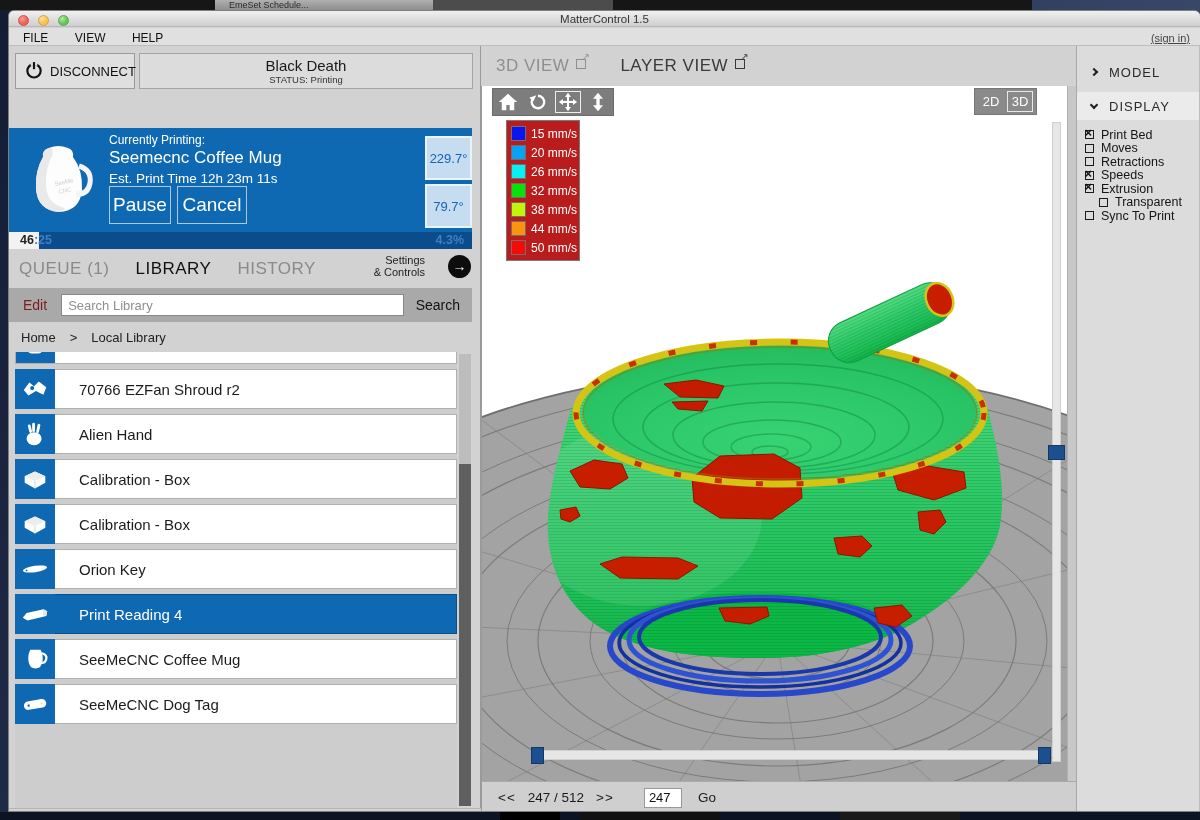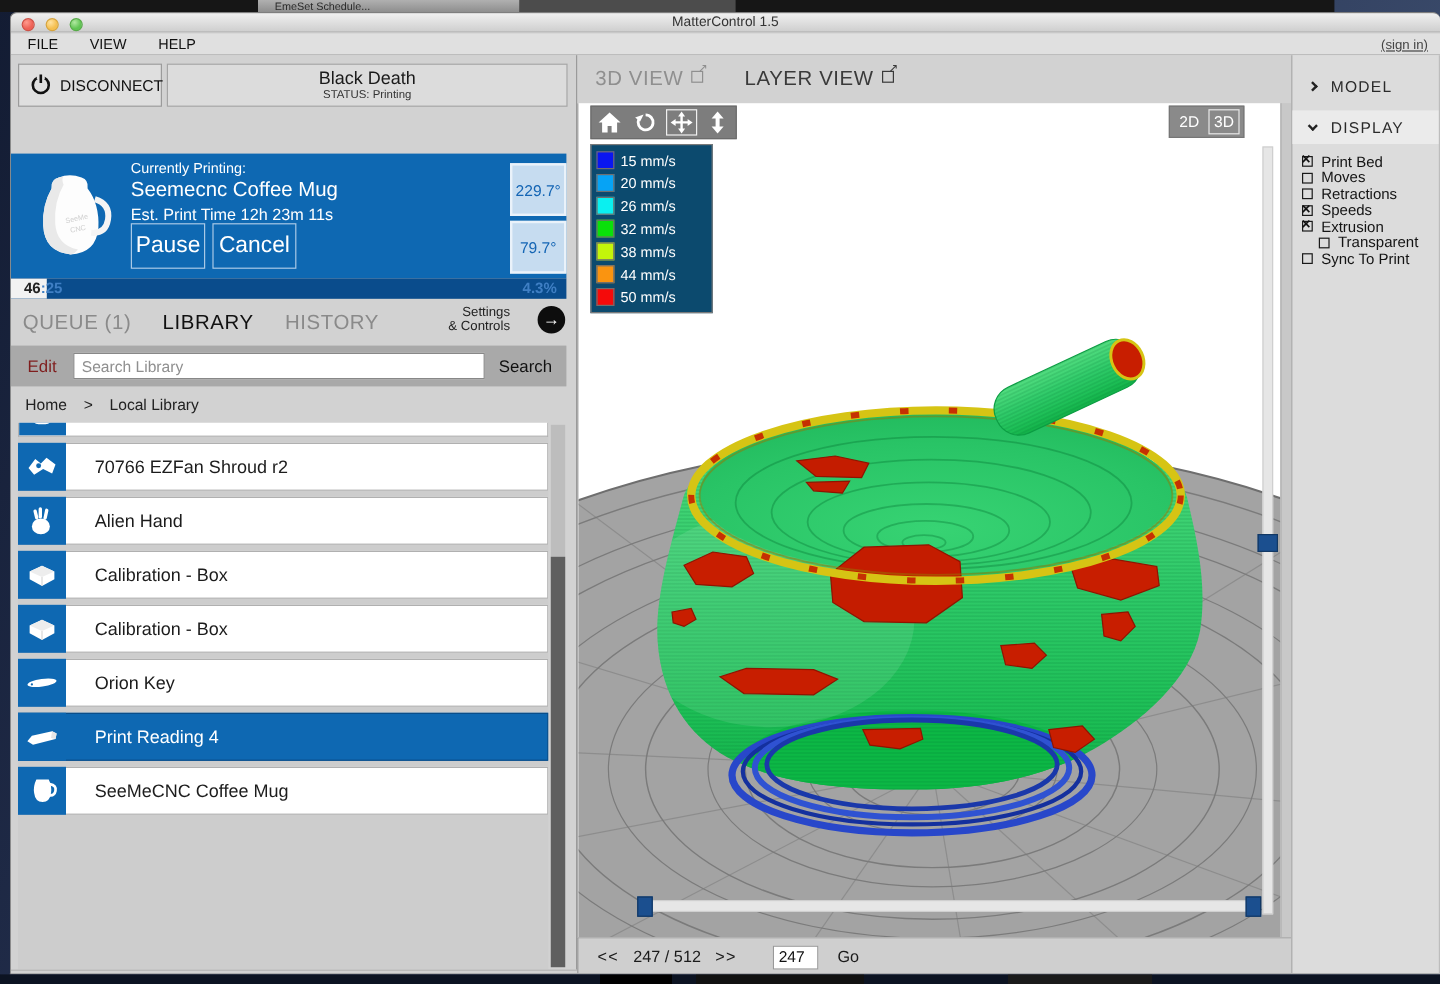--- a/index.html
+++ b/index.html
@@ -1,20 +1,20 @@
 <!DOCTYPE html>
 <html><head>
 <meta charset="utf-8">
 <style>
   html,body{margin:0;padding:0;background:#0b1220;}
   *{box-sizing:border-box;font-family:"Liberation Sans",sans-serif;}
   #desktop{position:relative;width:1200px;height:820px;overflow:hidden;
     background:linear-gradient(120deg,#131c33 0%,#24304f 40%,#3a4a6a 75%,#55627f 100%);}
   
-  #top-strip{position:absolute;left:0;top:0;width:1112px;height:10px;background:#161616;}
+  #top-strip{position:absolute;left:0;top:0;width:1032px;height:10px;background:#161616;}
   #bg-tab{position:absolute;left:215px;top:0;width:218px;height:10px;background:linear-gradient(#b0b0b0,#8e8e8e);
     color:#2a2a2a;font-size:9px;line-height:10px;padding-left:14px;overflow:hidden;white-space:nowrap;}
   #bg-tab2{position:absolute;left:433px;top:0;width:180px;height:10px;background:#4c4c4c;}
   #bottom-strip{position:absolute;left:0;top:812px;width:1200px;height:8px;background:#0c1322;}
   #bottom-strip .blk{position:absolute;top:0;height:8px;background:#000;}
 
   
   #win{position:absolute;left:8px;top:10px;width:1192px;height:802px;background:#d2d2d2;
     border:1px solid #7e7e7e;border-right:none;border-radius:6px 6px 0 0;overflow:hidden;}
   #titlebar{position:absolute;left:0;top:0;width:100%;height:16px;
@@ -101,21 +101,21 @@
   .ext::after{content:"\2197";position:absolute;right:-5px;top:-9px;font-size:10px;}
 
   #viewport{position:absolute;left:472px;top:40px;width:586px;height:695px;background:#fff;border-left:1px solid #9a9a9a;overflow:hidden;}
   #scene{position:absolute;left:0;top:0;width:586px;height:695px;}
   #gl-toolbar{position:absolute;left:10px;top:2px;height:28px;background:#7d7d7d;border:1px solid #6b6b6b;display:flex;z-index:3;}
   .tool-cell{width:30px;height:26px;display:flex;align-items:center;justify-content:center;cursor:pointer;}
   .tool-cell.selected{outline:1px solid #efefef;outline-offset:-3px;}
   #btn-2d3d{position:absolute;left:492px;top:2px;height:27px;background:#8a8a8a;border:1px solid #767676;display:flex;align-items:center;padding:0 3px;gap:3px;z-index:3;}
   .dim-btn{width:26px;height:21px;color:#fff;font-size:13px;display:flex;align-items:center;justify-content:center;cursor:pointer;}
   .dim-btn.selected{border:1px solid #e8e8e8;}
-  #speed-legend{position:absolute;left:10px;top:34px;width:102px;background:#0c4a6e;border:1px solid #7a7a7a;padding:3px 4px;z-index:3;}
+  #speed-legend{position:absolute;left:24px;top:34px;width:74px;background:#b91c1c;border:1px solid #7a7a7a;padding:3px 4px;z-index:3;}
   .legend-row{display:flex;align-items:center;gap:5px;height:19px;}
   .legend-swatch{width:15px;height:15px;border:1px solid #6f6f6f;flex:none;}
   .legend-label{color:#fff;font-size:12px;white-space:nowrap;}
 
   #v-slider{position:absolute;left:570px;top:36px;width:9px;height:640px;background:#e6e6e6;border:1px solid #cfcfcf;z-index:3;}
   #v-handle{position:absolute;left:-5px;top:322px;width:17px;height:15px;background:#1b4f8f;border:1px solid #123864;cursor:pointer;}
   #h-slider{position:absolute;left:50px;top:664px;width:518px;height:10px;background:#e6e6e6;border:1px solid #cfcfcf;z-index:3;}
   .h-handle{position:absolute;top:-4px;width:13px;height:17px;background:#1b4f8f;border:1px solid #123864;cursor:pointer;}
   #h-handle-left{left:-2px;}
   #h-handle-right{right:-2px;}
@@ -312,20 +312,32 @@
               <div class="lib-label">Print Reading 4</div>
             </div>
             <div class="lib-item">
               <div class="thumb">
                 <svg width="30" height="30" viewBox="0 0 32 32">
                   <path d="M11 6 q-3 6 -2 12 q1 8 7.5 8 q6.5 0 7.5-8 q1-6-2-12 Z" fill="#fff"></path>
                   <path d="M23 10 q6 1 5 6 q-1 5-6 4" fill="none" stroke="#fff" stroke-width="2.4"></path>
                 </svg>
               </div>
               <div class="lib-label">SeeMeCNC Coffee Mug</div>
+            </div>
+            <div class="lib-item">
+              <div class="thumb">
+                <svg width="30" height="30" viewBox="0 0 32 32">
+                  <g transform="rotate(-10 16 16)">
+                    <rect x="4" y="12" width="24" height="9" rx="4.5" fill="#fff"></rect>
+                    <circle cx="9" cy="16.5" r="1.3" fill="#0e68b2"></circle>
+                    <circle cx="23" cy="16.5" r="1" fill="#dcdcdc"></circle>
+                  </g>
+                </svg>
+              </div>
+              <div class="lib-label">SeeMeCNC Dog Tag</div>
             </div>
           </div>
         <div id="list-scrollbar">
           <div id="list-scroll-thumb"></div>
         </div>
 
         <div id="left-bottom-bar">
           
           
         </div>

